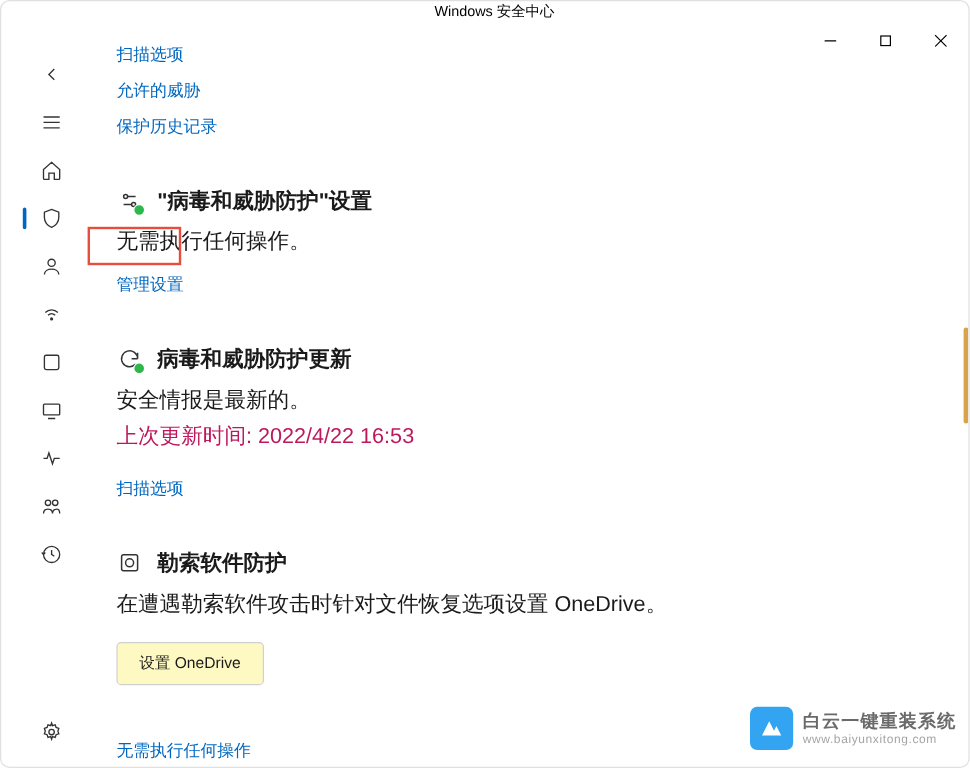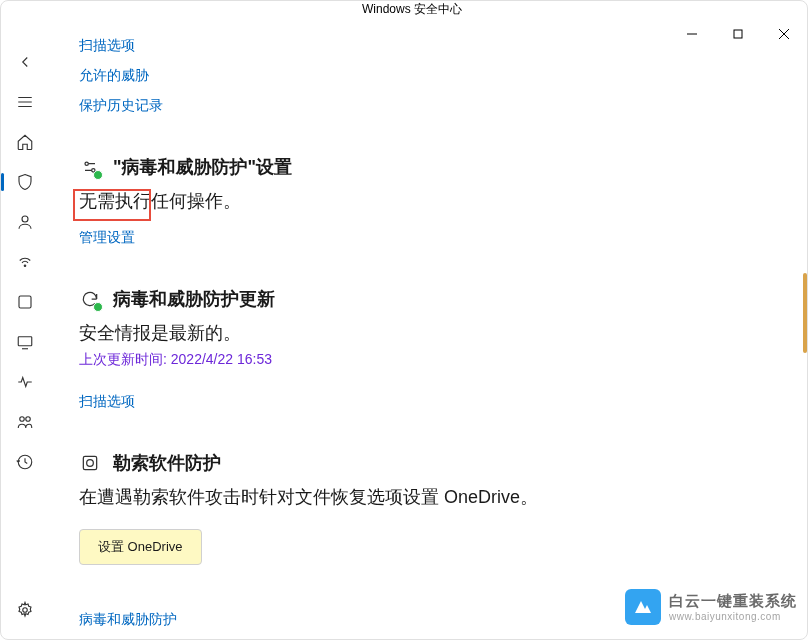--- a/index.html
+++ b/index.html
@@ -35,20 +35,21 @@
       height: 32px;
       display: flex;
       align-items: center;
       justify-content: center;
       color: #000;
     }
     .win-btn svg { width: 10px; height: 10px; }
     .app-body {
       display: flex;
       height: calc(100% - 32px);
+      margin-left: 18px;
     }
     .sidebar {
       width: 48px;
       display: flex;
       flex-direction: column;
       padding-top: 10px;
       gap: 2px;
       flex-shrink: 0;
     }
     .side-item {
@@ -101,22 +102,22 @@
       font-size: 18px;
       font-weight: 600;
       color: #1a1a1a;
     }
     .section-desc {
       font-size: 18px;
       color: #1a1a1a;
       margin-bottom: 6px;
     }
     .section-sub {
-      font-size: 14px;
-      color: #6d28d9;
+      font-size: 18px;
+      color: #be185d;
       margin-bottom: 14px;
     }
     .section .link { margin-top: 10px; }
     .btn {
       display: inline-block;
       padding: 8px 18px;
       background: #fef9c3;
       border: 1px solid #d0d0d0;
       border-radius: 4px;
       font-size: 13px;
@@ -318,21 +319,21 @@
           <svg viewBox="0 0 24 24" fill="none" stroke="#333" stroke-width="1.5">
               <rect x="4" y="4" width="16" height="16" rx="2"></rect>
               <circle cx="12" cy="12" r="4"></circle>
             </svg>
         </div>
         <div class="section-title">勒索软件防护</div>
       </div>
       <div class="section-desc">在遭遇勒索软件攻击时针对文件恢复选项设置 OneDrive。</div>
       <div class="btn">设置 OneDrive</div>
       <div class="bottom-link-wrap">
-        <span class="link">病毒和威胁防护</span>
+        <span class="link">无需执行任何操作</span>
       </div>
     </div>
 
     <div class="scroll-hint"></div>
   </div>
 </div>
 
 <div class="highlight-box h1"></div>
 
 <div class="watermark">

